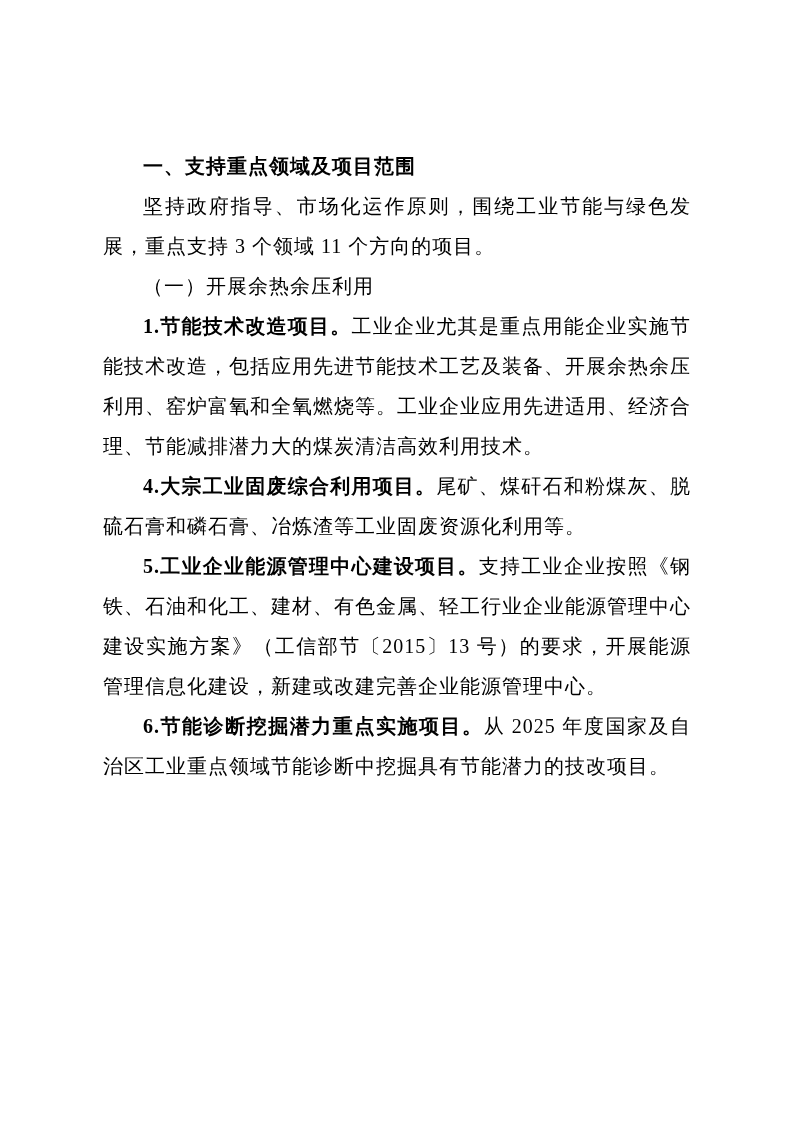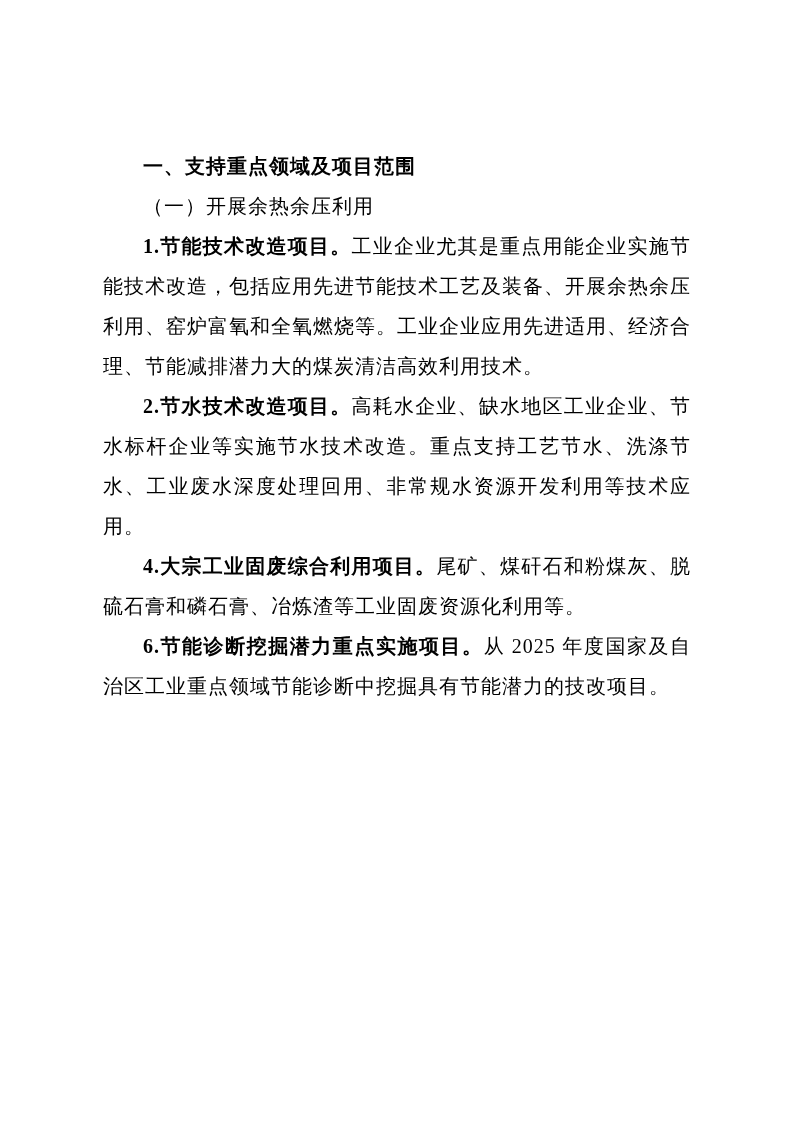--- a/index.html
+++ b/index.html
@@ -53,29 +53,30 @@
   }
 </style>
 </head>
 <body>
 
 <div class="page">
   <div class="content">
 
     <p class="doc-heading">一、支持重点领域及项目范围</p>
 
+    <p class="doc-intro">坚持政府指导、市场化运作原则，围绕工业节能与绿色发展，重点支持 3 个领域 11 个方向的项目。</p>
 
     <p class="doc-subheading">（一）开展余热余压利用</p>
 
     <p class="doc-item"><span class="item-label">1.节能技术改造项目。</span><span class="item-text">工业企业尤其是重点用能企业实施节能技术改造，包括应用先进节能技术工艺及装备、开展余热余压利用、窑炉富氧和全氧燃烧等。工业企业应用先进适用、经济合理、节能减排潜力大的煤炭清洁高效利用技术。</span></p>
 
-    <p class="doc-item"><span class="item-label">2.节水技术改造项目。</span><span class="item-text">高耗水企业、缺水地区工业企业、节水标杆企业等实施节水技术改造。重点支持工艺节水、洗涤节水、工业废水深度处理回用、非常规水资源开发利用等技术应用。</span></p>
 
     <p class="doc-item"><span class="item-label">4.大宗工业固废综合利用项目。</span><span class="item-text">尾矿、煤矸石和粉煤灰、脱硫石膏和磷石膏、冶炼渣等工业固废资源化利用等。</span></p>
 
 
+    <p class="doc-item"><span class="item-label">5.工业企业能源管理中心建设项目。</span><span class="item-text">支持工业企业按照《钢铁、石油和化工、建材、有色金属、轻工行业企业能源管理中心建设实施方案》（工信部节〔2015〕13 号）的要求，开展能源管理信息化建设，新建或改建完善企业能源管理中心。</span></p>
 
     <p class="doc-item"><span class="item-label">6.节能诊断挖掘潜力重点实施项目。</span><span class="item-text">从 2025 年度国家及自治区工业重点领域节能诊断中挖掘具有节能潜力的技改项目。</span></p>
 
   </div>
 
   <div class="page-number">– 2 –</div>
 </div>
 
 </body></html>

